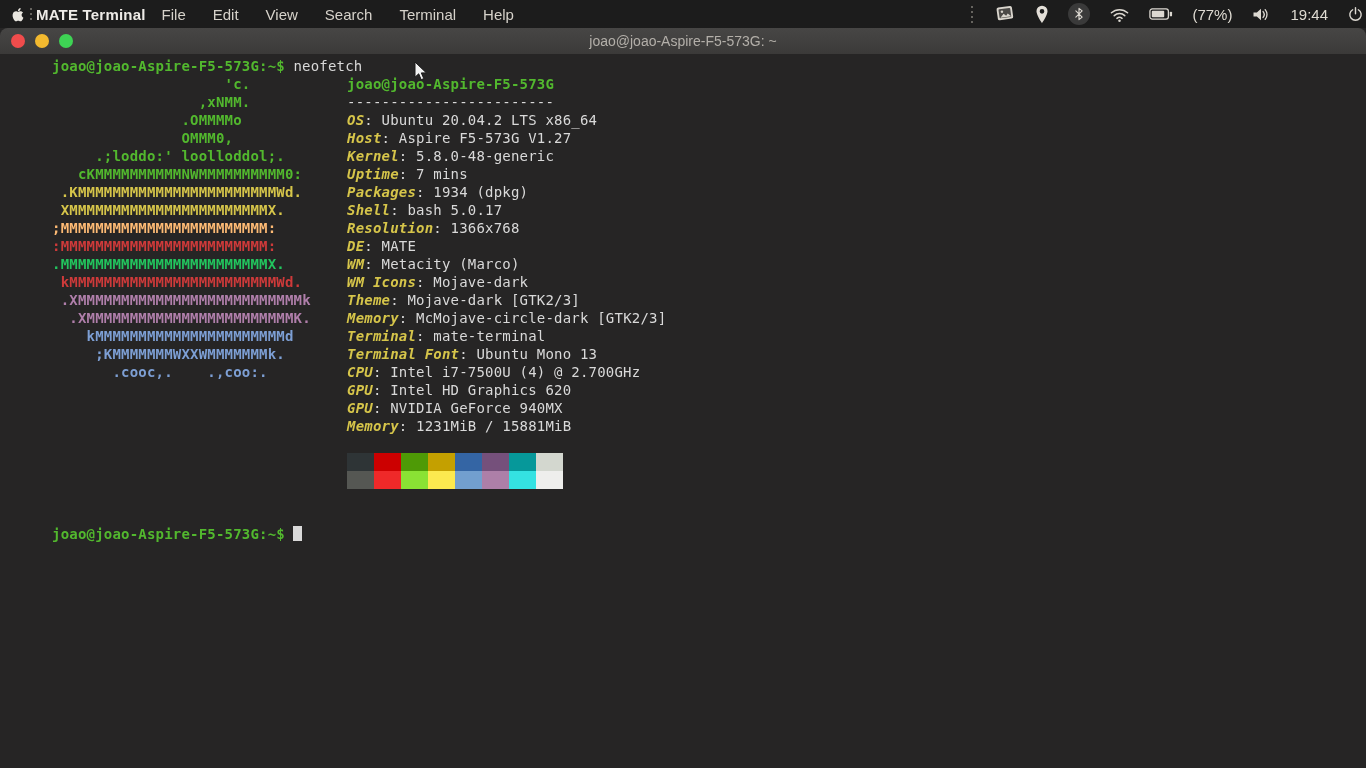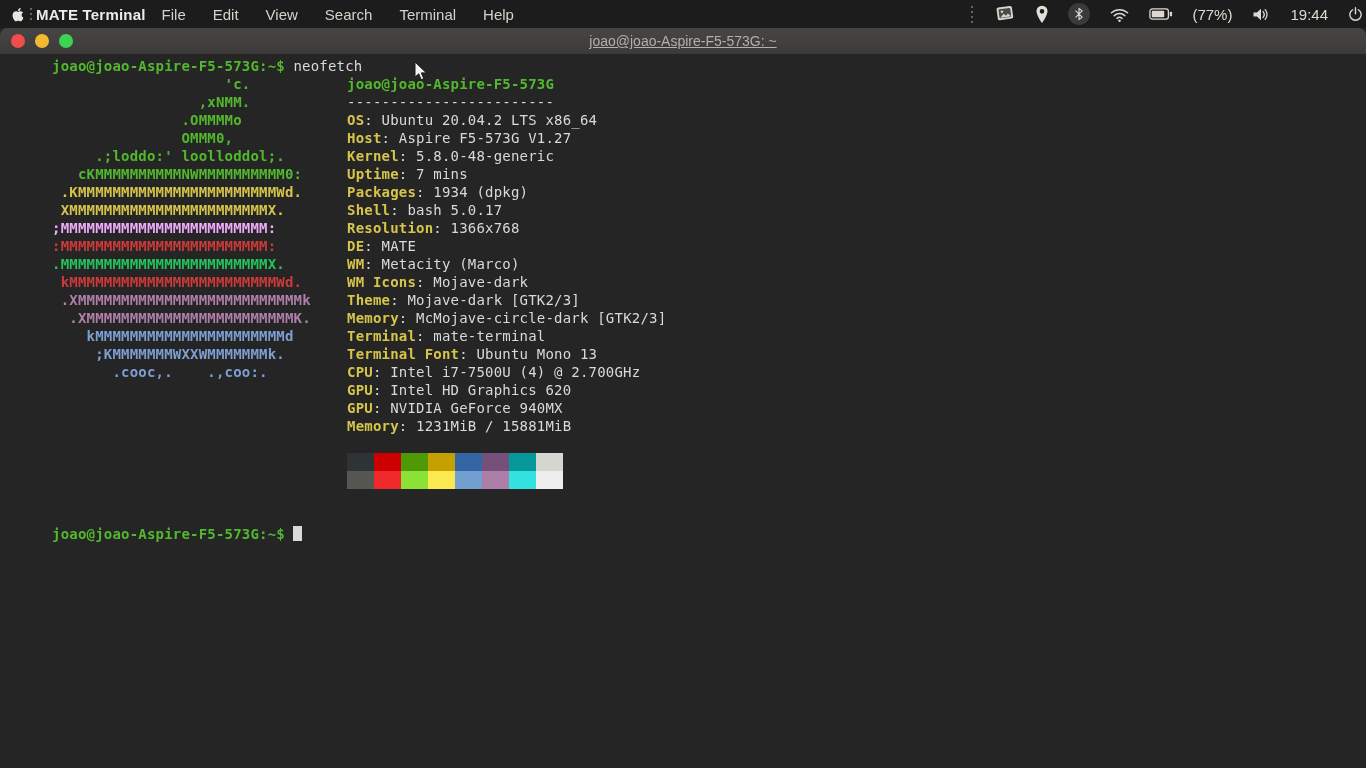--- a/index.html
+++ b/index.html
@@ -25,31 +25,31 @@
 
   
   .titlebar{position:absolute;top:28px;left:0;width:100%;height:27px;
             background:linear-gradient(#474645,#3b3a39);border-bottom:1px solid #262525;
             border-radius:8px 8px 0 0;box-sizing:border-box;}
   .traffic{position:absolute;top:6px;left:11px;display:flex;gap:10px;}
   .tl{width:14px;height:14px;border-radius:50%;border:none;padding:0;}
   .tl.red{background:#f04c4c;} .tl.yellow{background:#f3b92f;} .tl.green{background:#3ed354;}
   .win-title{position:absolute;top:0;left:0;right:0;height:100%;display:flex;
              align-items:center;justify-content:center;font-size:14px;color:#b2aeA8;
-             color:#b3afa9;text-decoration:underline;}
+             color:#b3afa9;}
 
   
   .terminal{position:absolute;top:55px;left:16px;width:100%;height:713px;background:#262525;margin-left:33px;}
   .terminal pre{margin:0;position:absolute;font:14px/18px "DejaVu Sans Mono","Liberation Mono",monospace;
                 letter-spacing:.2px;color:var(--fg);white-space:pre;}
   .prompt{color:var(--green);font-weight:bold;}
   .cmd{color:var(--fg);margin-left:1ch;}
   #ascii{left:3px;top:20px;font-weight:bold;}
   #info{left:298px;top:20px;}
-  #info .lbl{color:var(--yellow);font-weight:bold;}
+  #info .lbl{color:var(--yellow);font-weight:bold;font-style:italic;}
   #info .ttl{color:var(--green);font-weight:bold;}
   #palette{position:absolute;left:298px;top:398px;width:216px;}
   #palette .prow{display:flex;height:18px;}
   #palette .swatch{width:27px;height:18px;}
   .promptline{left:3px;top:470px;}
   .cursor-block{display:inline-block;width:9px;height:15px;background:#d9d9d9;
                 margin-left:1ch;vertical-align:-2px;}
 
   
   .scrollbar{position:absolute;top:0;right:0;width:9px;height:100%;background:#2d2c2b;}
@@ -160,21 +160,21 @@
     <pre style="left:3px;top:2px;"><span class="prompt">joao@joao-Aspire-F5-573G:~$</span><span class="cmd">neofetch</span></pre>
 
     <pre id="ascii"><span style="color: rgb(82, 184, 46);">                    'c.
 </span><span style="color: rgb(82, 184, 46);">                 ,xNMM.
 </span><span style="color: rgb(82, 184, 46);">               .OMMMMo
 </span><span style="color: rgb(82, 184, 46);">               OMMM0,
 </span><span style="color: rgb(82, 184, 46);">     .;loddo:' loolloddol;.
 </span><span style="color: rgb(82, 184, 46);">   cKMMMMMMMMMMNWMMMMMMMMMM0:
 </span><span style="color: rgb(214, 197, 74);"> .KMMMMMMMMMMMMMMMMMMMMMMMWd.
 </span><span style="color: rgb(214, 197, 74);"> XMMMMMMMMMMMMMMMMMMMMMMMX.
-</span><span style="color: #f0abfc;">;MMMMMMMMMMMMMMMMMMMMMMMM:
+</span><span style="color: #fdba74;">;MMMMMMMMMMMMMMMMMMMMMMMM:
 </span><span style="color: rgb(206, 58, 58);">:MMMMMMMMMMMMMMMMMMMMMMMM:
 </span><span style="color: #22c55e;">.MMMMMMMMMMMMMMMMMMMMMMMMX.
 </span><span style="color: rgb(206, 58, 58);"> kMMMMMMMMMMMMMMMMMMMMMMMMWd.
 </span><span style="color: rgb(176, 127, 171);"> .XMMMMMMMMMMMMMMMMMMMMMMMMMMk
 </span><span style="color: rgb(176, 127, 171);">  .XMMMMMMMMMMMMMMMMMMMMMMMMK.
 </span><span style="color: rgb(125, 159, 212);">    kMMMMMMMMMMMMMMMMMMMMMMd
 </span><span style="color: rgb(125, 159, 212);">     ;KMMMMMMMWXXWMMMMMMMk.
 </span><span style="color: rgb(125, 159, 212);">       .cooc,.    .,coo:.
 </span></pre>
     <pre id="info"><span class="ttl">joao@joao-Aspire-F5-573G

